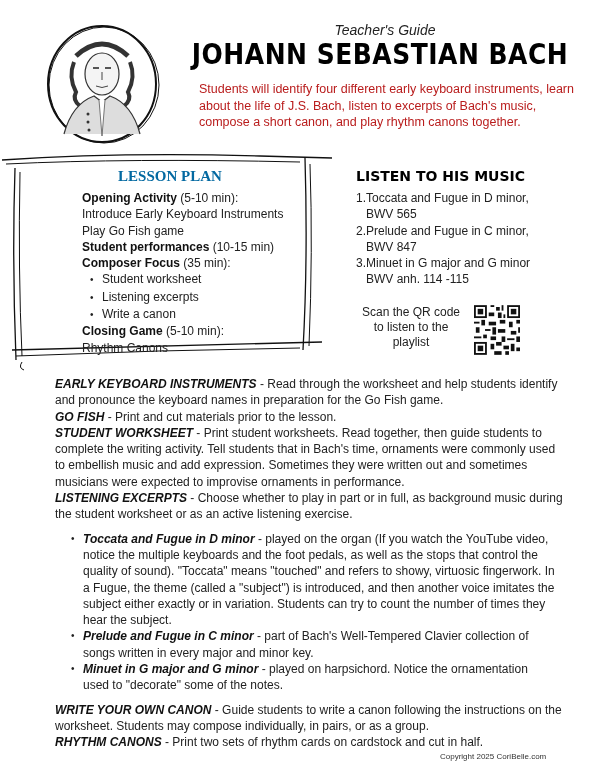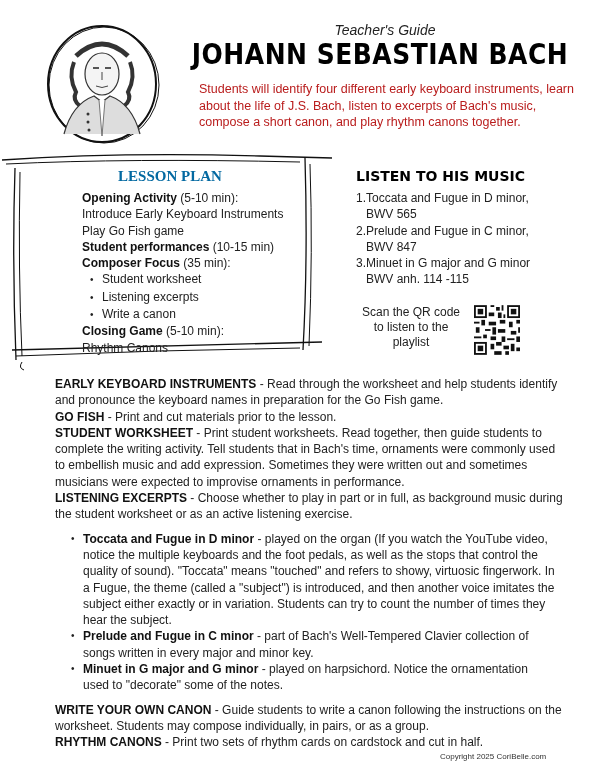--- a/index.html
+++ b/index.html
@@ -51,21 +51,21 @@
   .scan-text {
     position: absolute; left: 360px; top: 305px; width: 102px; text-align: center;
     font-size: 12px; line-height: 15px; color: #222;
   }
   .qr { position: absolute; left: 474px; top: 305px; width: 46px; height: 50px; }
   .body-text {
     position: absolute; left: 55px; top: 376px; width: 510px;
     font-size: 12px; line-height: 16.3px; color: #222;
   }
   .body-text p { margin: 0; }
-  .body-text b { color: #111; font-weight: bold; }
+  .body-text b { color: #111; font-weight: bold; font-style: italic; }
   .body-text ul { margin: 8px; padding-left: 20px; list-style: none; }
   .body-text li { position: relative; }
   .body-text li::before { content: "•"; position: absolute; left: -12px; font-size: 10px; }
   .copyright {
     position: absolute; left: 440px; top: 752px; width: 150px;
     font-size: 8px; color: #333;
   }
 </style>
 </head>
 <body>

